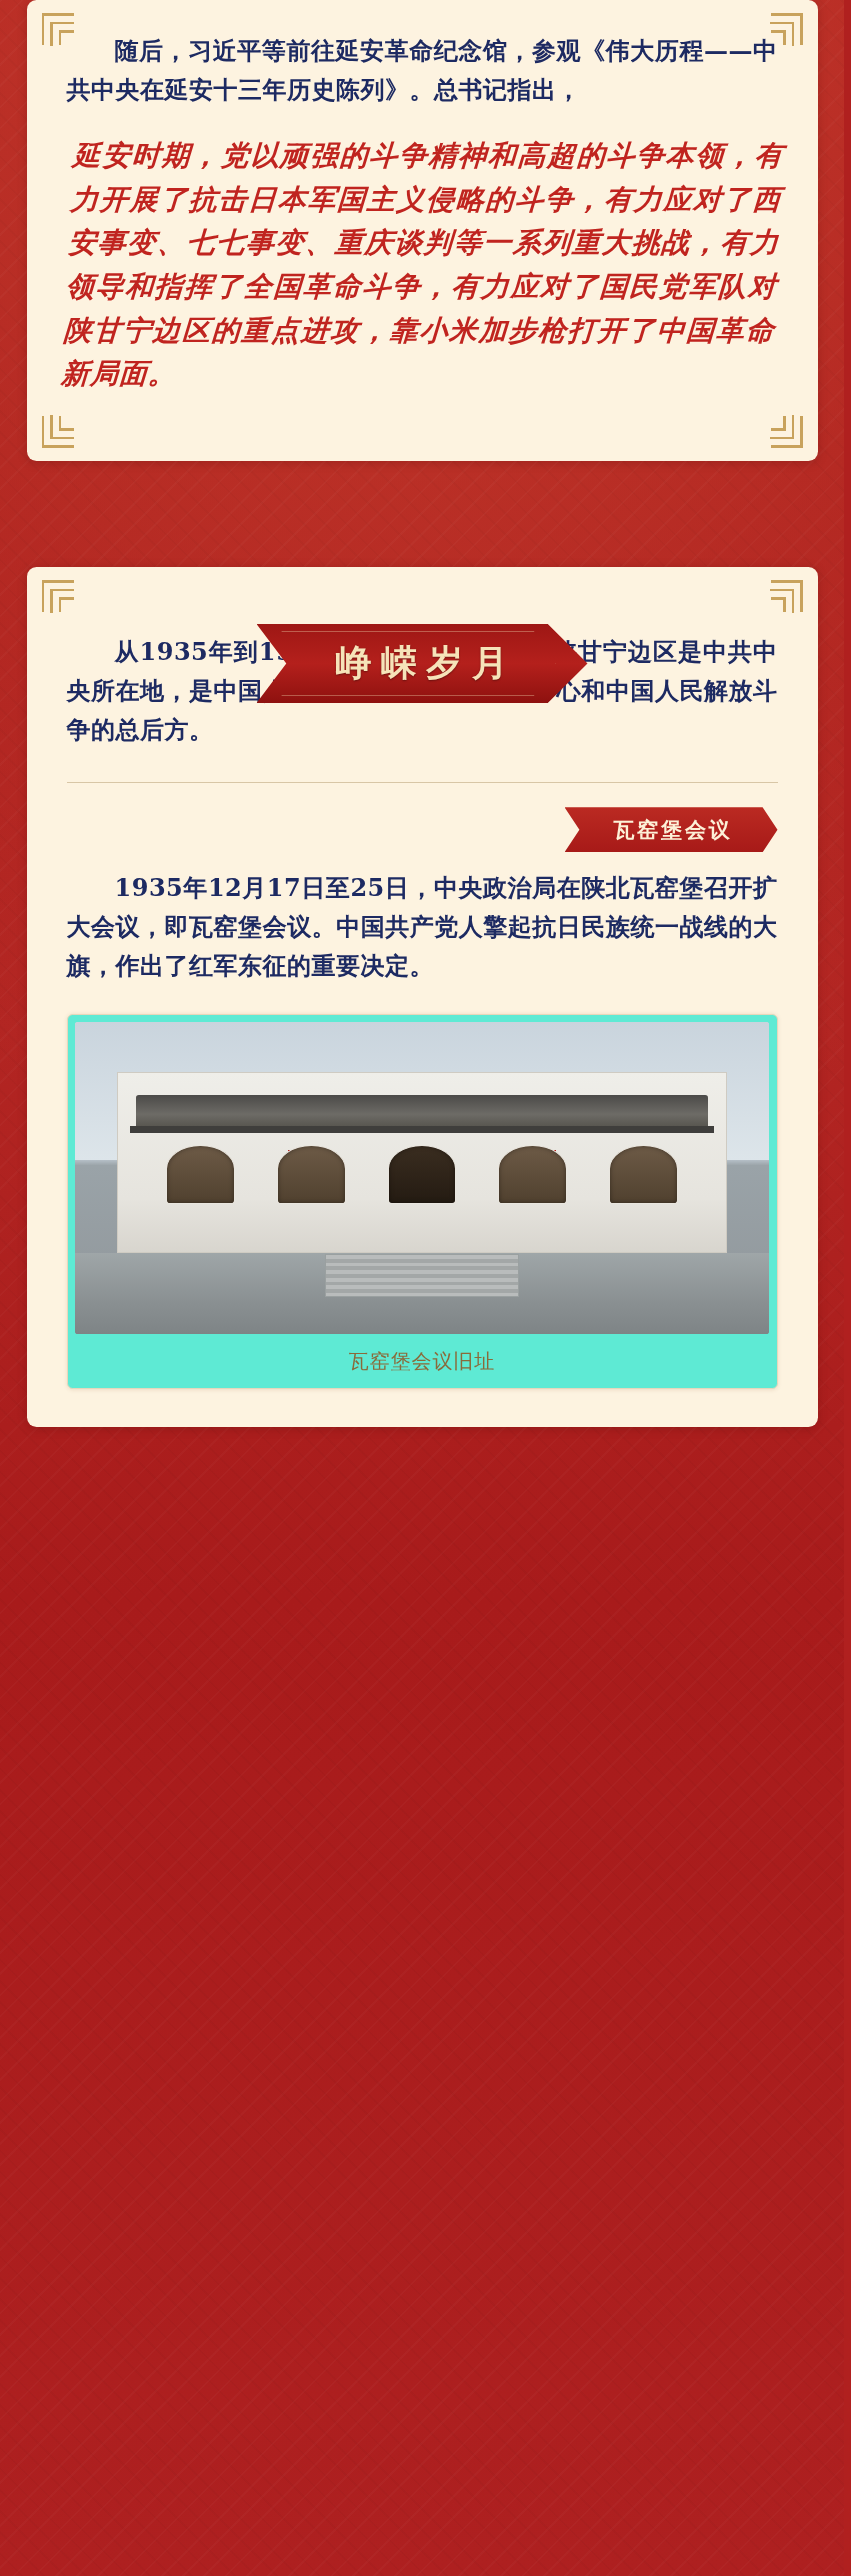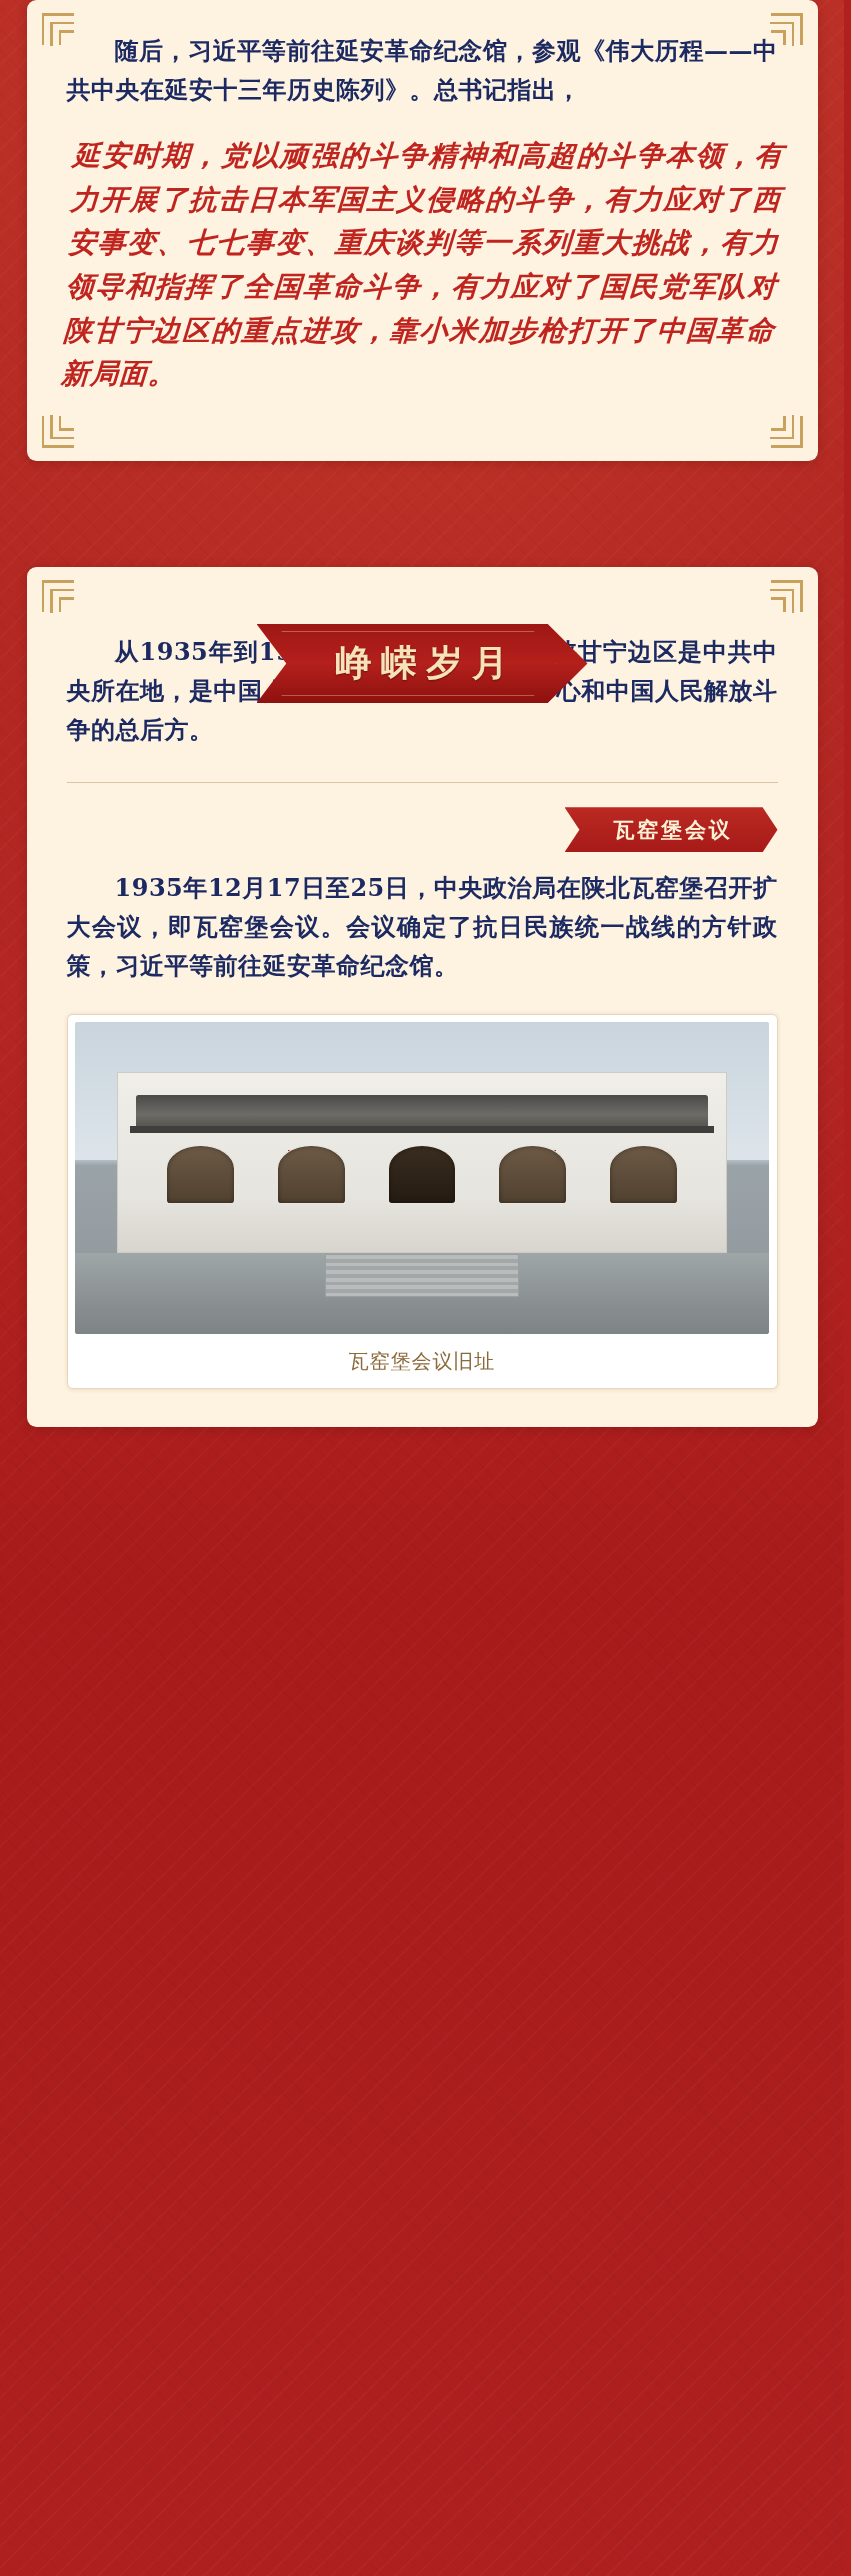--- a/index.html
+++ b/index.html
@@ -140,21 +140,21 @@
     padding: 8.5px 45px 8.5px 49px;
     clip-path: polygon(0% 0%, 93% 0%, 100% 50%, 93% 100%, 0% 100%, 7% 50%);
   }
   hr.divider {
     border: 0;
     border-top: 0.9px solid #d8c6a6;
     margin: 32px 0 0 0;
   }
   .figure {
     margin: 28px 0 0 0;
-    background: #ffffff;
+    background: #5eead4;
     border: 0.9px solid #e6d7bb;
     border-radius: 5.7px;
     padding: 7.6px 7.6px 0 7.6px;
     box-shadow: 0 0.9px 4.7px rgba(120,60,20,0.12);
   }
   .photo {
     position: relative;
     width: 100%;
     height: 312px;
     border-radius: 2.8px;
@@ -287,21 +287,21 @@
         </span>
 
       <p class="body-text">从1935年到1948年，以延安为中心的陕甘宁边区是中共中央所在地，是中国人民抗日战争的政治指导中心和中国人民解放斗争的总后方。</p>
 
       <hr class="divider">
 
       <div class="subbanner-wrap">
         <div class="subbanner">瓦窑堡会议</div>
       </div>
 
-      <p class="body-text">1935年12月17日至25日，中央政治局在陕北瓦窑堡召开扩大会议，即瓦窑堡会议。会议确定了抗日民族统一战线的方针政策，习近平等前往延安革命纪念馆。</p>
+      <p class="body-text">1935年12月17日至25日，中央政治局在陕北瓦窑堡召开扩大会议，即瓦窑堡会议。中国共产党人擎起抗日民族统一战线的大旗，作出了红军东征的重要决定。</p>
 
       <figure class="figure" style="margin-left:0;margin-right:0;">
         <div class="photo">
           <div class="sky"></div>
           <div class="ground"></div>
           <div class="bldg">
             <div class="roof"></div>
             <div class="plaque l"></div>
             <div class="plaque r"></div>
             <div class="arches">

